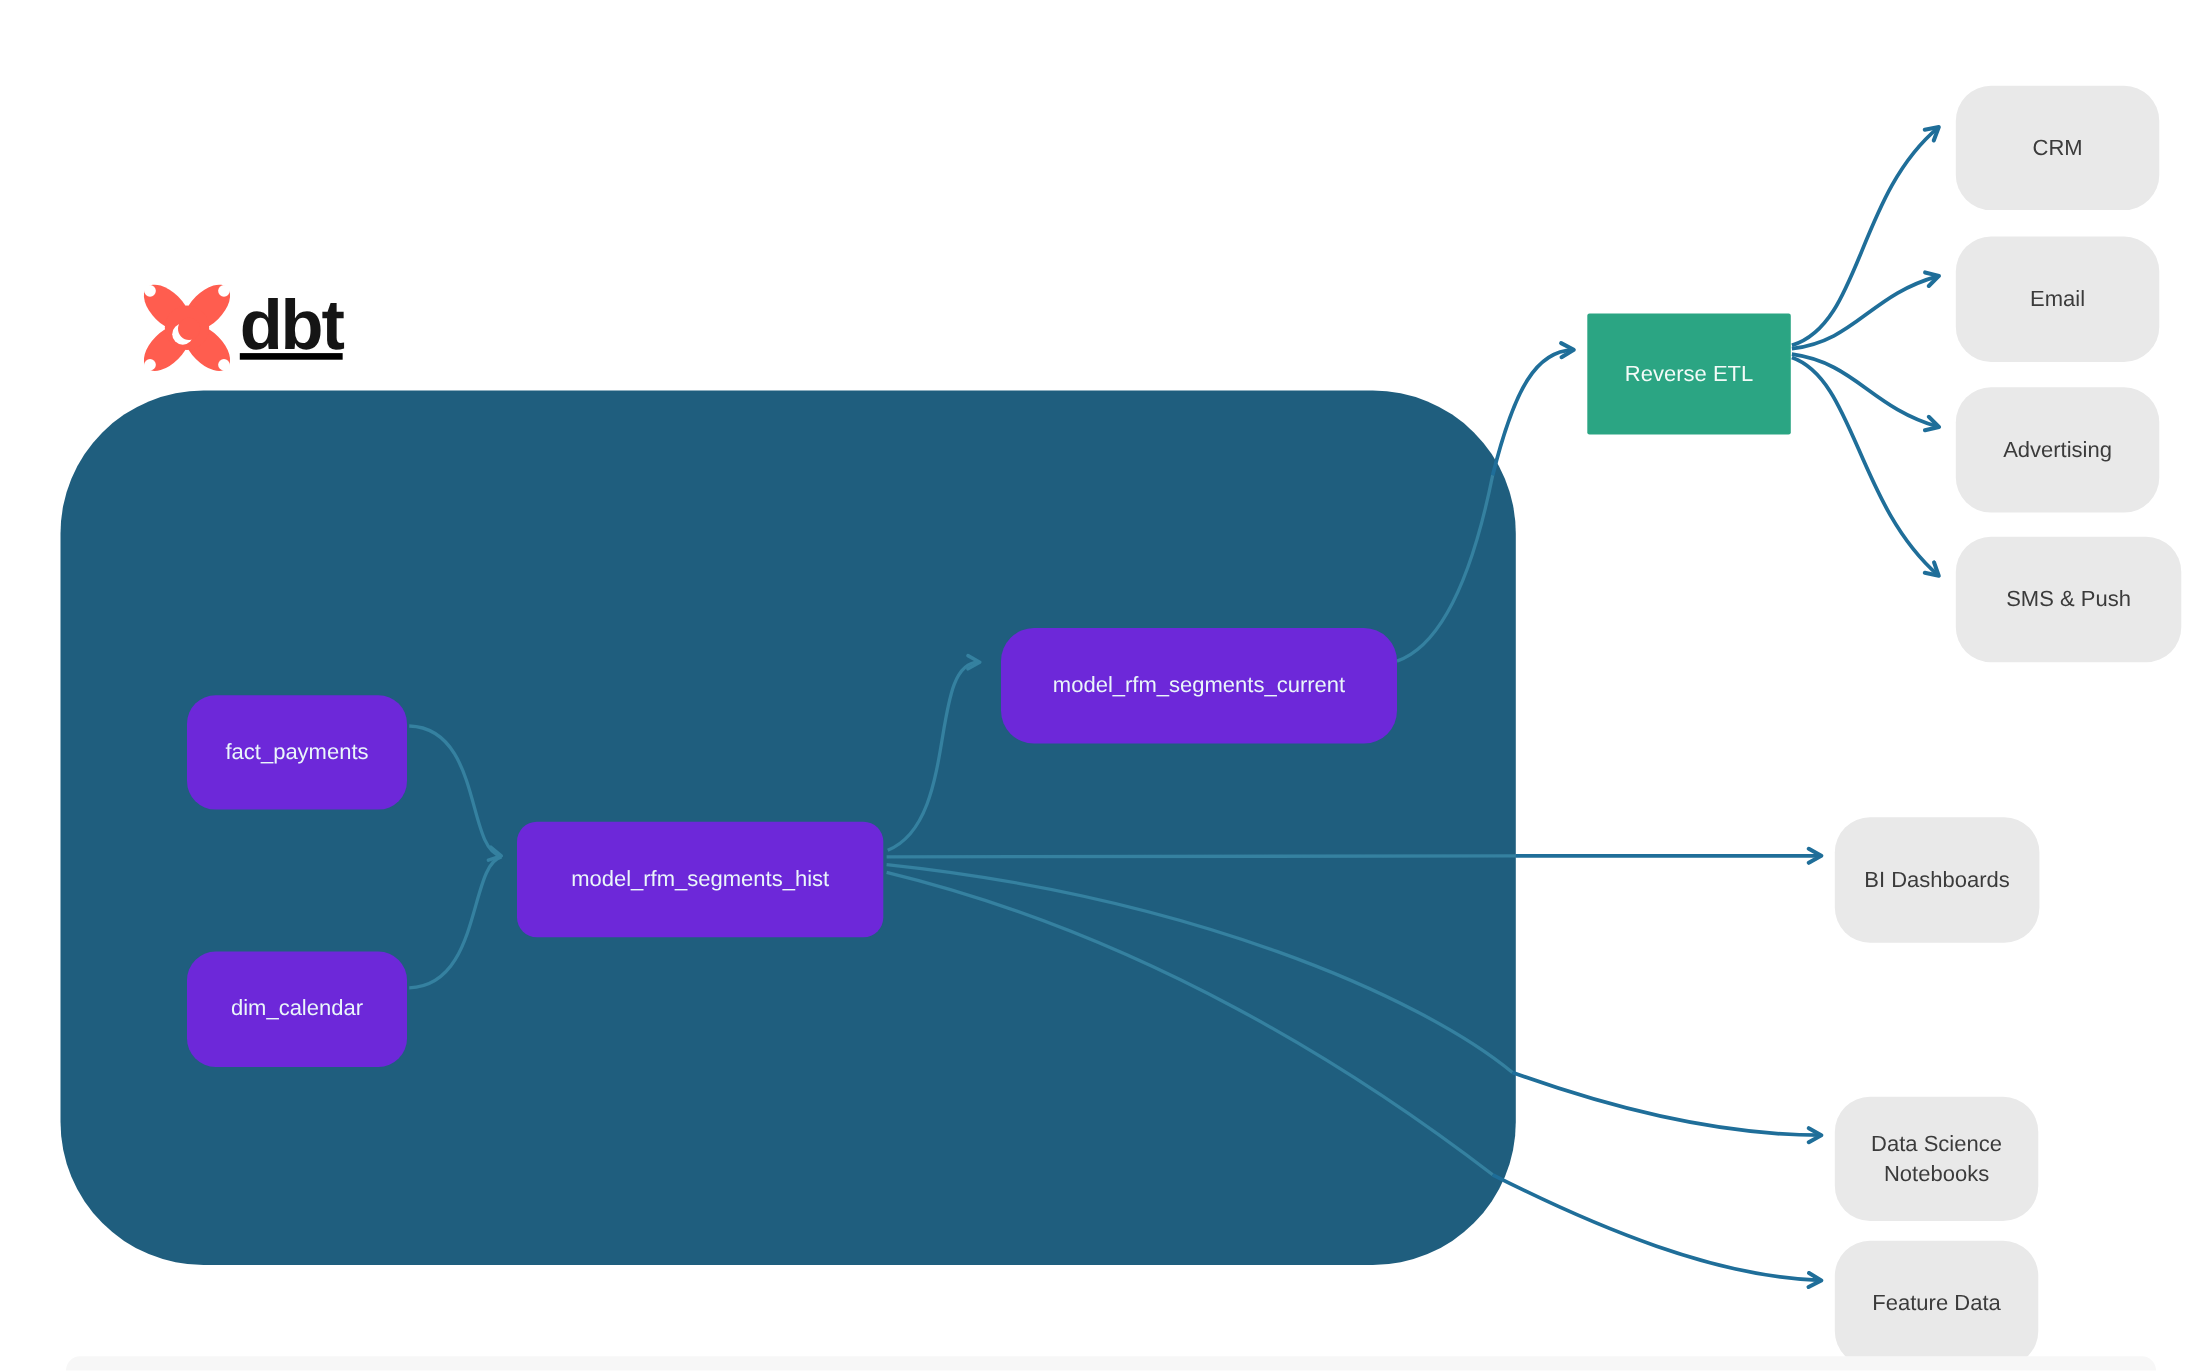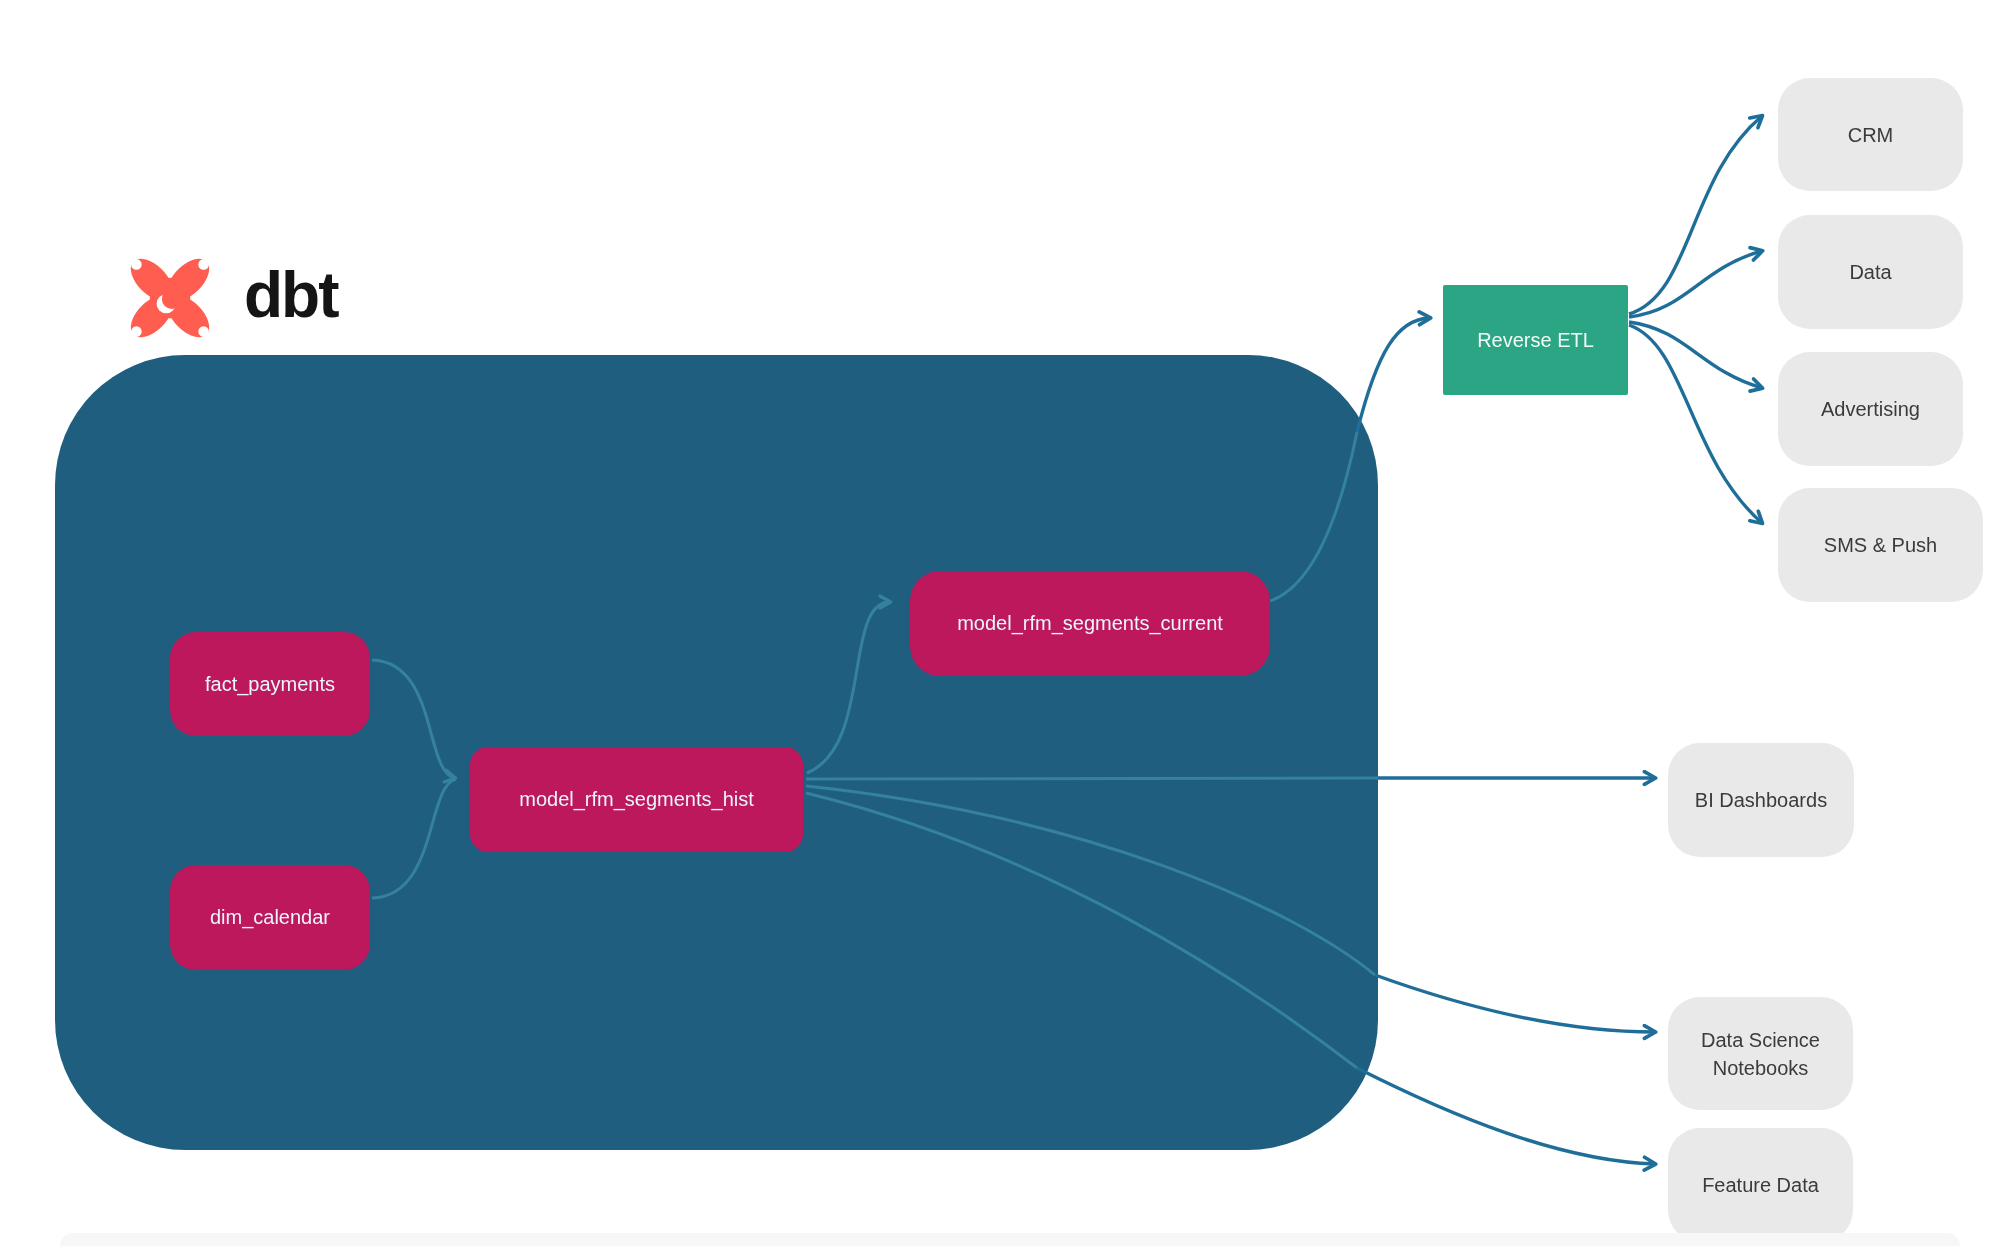--- a/index.html
+++ b/index.html
@@ -2,35 +2,35 @@
 <html><head>
 <meta charset="utf-8">
 <style>
   html,body{margin:0;padding:0;}
   body{
     width:2000px;height:1246px;position:relative;overflow:hidden;
     background:#ffffff;
     font-family:"Liberation Sans","DejaVu Sans",sans-serif;
   }
   
-  .logo{position:absolute;left:122px;top:250px;display:flex;align-items:center;gap:26px;}
+  .logo{position:absolute;left:122px;top:250px;display:flex;align-items:center;gap:0;text-decoration:underline;}
   .logo-text{font-size:64px;font-weight:800;color:#151515;letter-spacing:-2px;line-height:1;padding-bottom:6px;}
   
   .warehouse{
     position:absolute;left:55px;top:355px;width:1323px;height:795px;
     background:#1F5E7E;border-radius:130px;
   }
   
   .box{
     position:absolute;display:flex;align-items:center;justify-content:center;
     text-align:center;box-sizing:border-box;margin-top:20px;
   }
   .box span{display:block;}
   .node-teal{
-    background:#be185d;border-radius:26px;color:#EAF6FA;font-size:20px;
+    background:#6d28d9;border-radius:26px;color:#EAF6FA;font-size:20px;
   }
   .node-green{
     background:#2BA583;border-radius:2px;color:#F2FBF8;font-size:20px;
   }
   .node-gray{
     background:#E9E9E9;border-radius:32px;color:#3B3B3B;font-size:20px;line-height:1.4;
     padding:0 14px;
   }
   
   .edges{position:absolute;left:0;top:0;pointer-events:none;}
@@ -114,21 +114,21 @@
 
 <div class="box node-green" style="left:1443px;top:265px;width:185px;height:110px">
   <span>Reverse ETL</span>
 </div>
 
 <div class="box node-gray" style="left:1778px;top:58px;width:185px;height:113px">
   <span>CRM</span>
 </div>
 
 <div class="box node-gray" style="left:1778px;top:195px;width:185px;height:114px">
-  <span>Data</span>
+  <span>Email</span>
 </div>
 
 <div class="box node-gray" style="left:1778px;top:332px;width:185px;height:114px">
   <span>Advertising</span>
 </div>
 
 <div class="box node-gray" style="left:1778px;top:468px;width:205px;height:114px">
   <span>SMS &amp; Push</span>
 </div>
 

